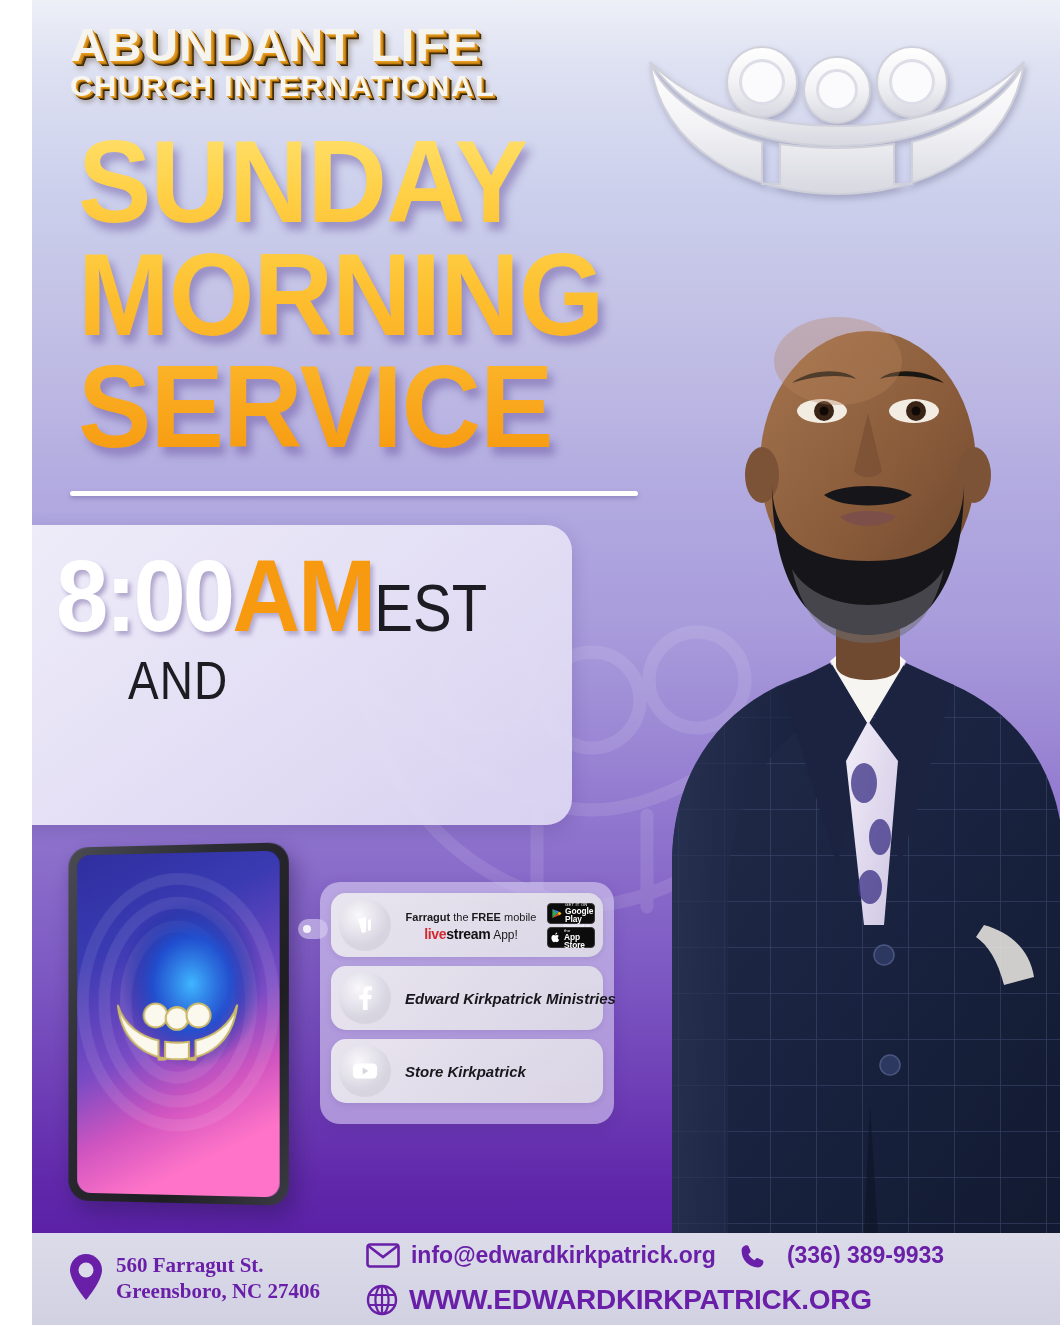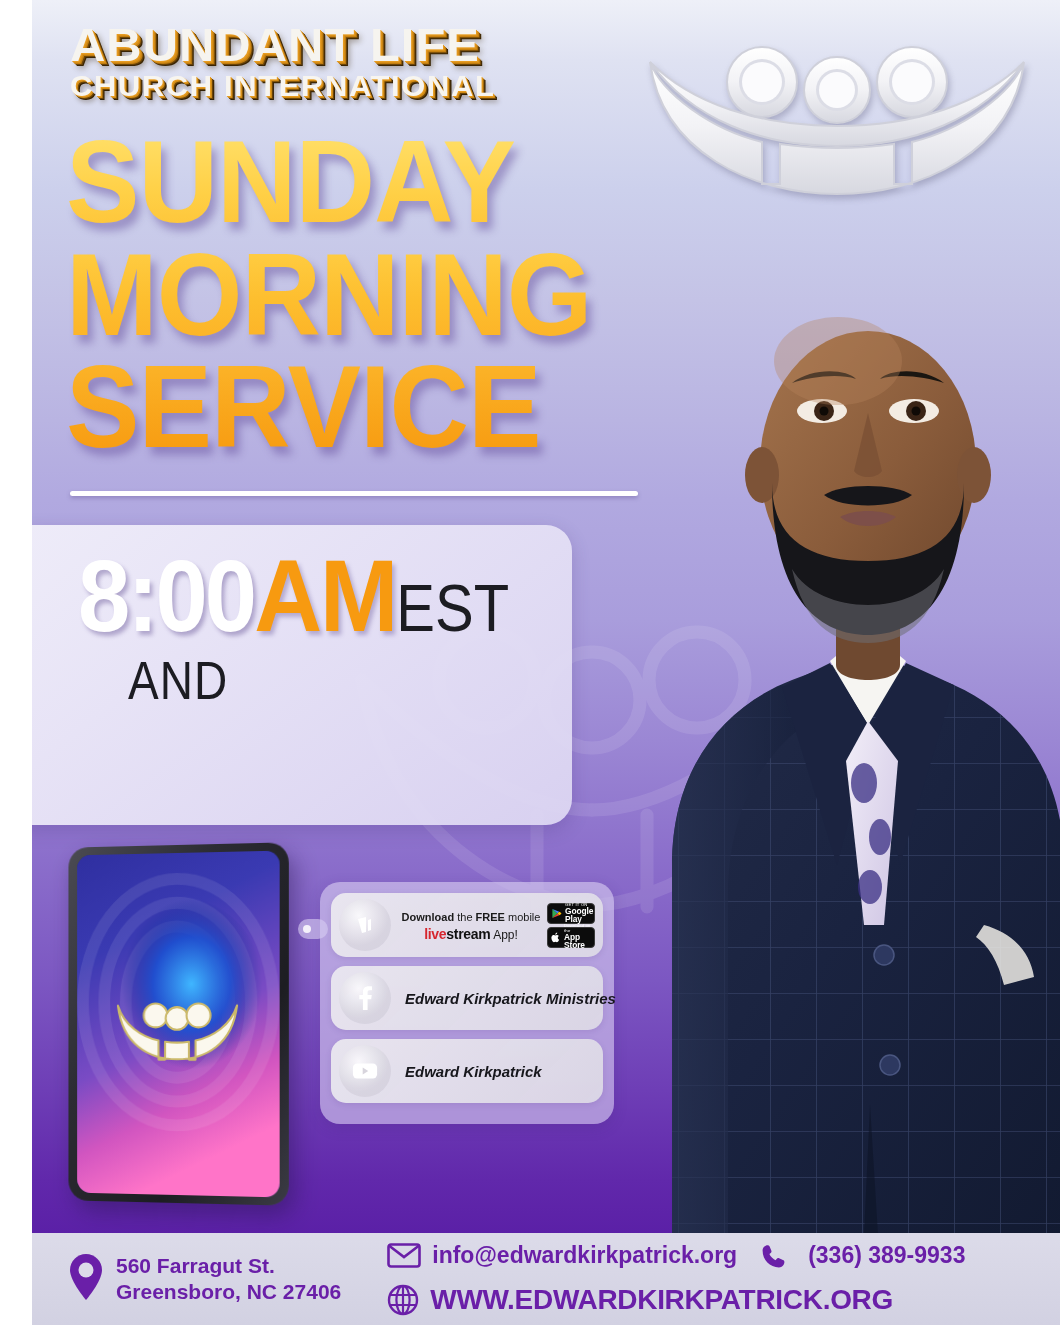--- a/index.html
+++ b/index.html
@@ -79,21 +79,21 @@
     text-shadow:
       1px 1px 0 #e79c22, 2px 2px 0 #cf8a15,
       3px 3px 0 #6b4408, 4px 4px 0 #322004, 5px 6px 5px rgba(60,40,10,.40);
     transform: scaleX(1.03);
     transform-origin: left center;
   }
 
   
   .headline {
     position: absolute;
-    left: 34px; top: 128px;
+    left: 46px; top: 128px;
     z-index: 5;
   }
   .hl {
     display: block;
     font-size: 104px;
     font-weight: 700;
     line-height: .93;
     letter-spacing: -1px;
     transform: scaleX(1.06) scaleY(1.12);
     transform-origin: left top;
@@ -127,21 +127,21 @@
     border-radius: 26px;
     box-shadow: 0 6px 18px rgba(70,45,120,.22);
     z-index: 5;
   }
   .time-row {
     position: absolute;
     white-space: nowrap;
     font-weight: 700;
     line-height: 1;
   }
-  .time-1 { left: 70px; top: 24px; }
+  .time-1 { left: 48px; top: 24px; }
   .time-2 { left: 52px; top: 163px; }
   .t-num {
     font-size: 94px;
     color: #ffffff;
     letter-spacing: -3px;
     text-shadow: 3px 4px 4px rgba(90,70,140,.40);
     transform: scaleY(1.08);
     display: inline-block;
   }
   .t-ampm {
@@ -290,20 +290,21 @@
     left: 0; bottom: 0;
     width: 1060px; height: 92px;
     background: linear-gradient(180deg,#dcdbe9,#d2d1e2);
     z-index: 8;
     display: flex;
     align-items: center;
   }
   .f-addr {
     display: flex; align-items: center;
     margin-left: 36px;
+    font-family: Liberation Serif, serif;
   }
   .f-addr .pin { margin-right: 12px; }
   .f-addr-text {
     font-size: 21px; font-weight: 700; color: #6a1fa8; line-height: 1.22;
     white-space: nowrap;
   }
   .f-right {
     margin-left: 46px;
     display: flex; flex-direction: column; justify-content: center;
     gap: 15px;
@@ -518,21 +519,21 @@
     <div class="panel-tab"></div>
 
     <div class="link-card">
       <span class="lc-icon">
         <svg width="22" height="22" viewBox="0 0 22 22">
           <path d="M4 5 L12 3 L12 18 L8 19 Z" fill="#ffffff"></path>
           <path d="M14 6 L17 5 L17 16 L14 17 Z" fill="#ffffff"></path>
         </svg>
       </span>
       <span class="ls-text">
-        <span class="ls-l1"><b>Download</b><span> the </span><b>FREE</b><span> mobile</span></span>
+        <span class="ls-l1"><b>Farragut</b><span> the </span><b>FREE</b><span> mobile</span></span>
         <span class="ls-l2"><span class="ls-mark"><span class="red">live</span><span>stream</span></span><span> App!</span></span>
       </span>
       <span class="store-badges">
         <span class="badge">
           <span class="bi">
             <svg width="11" height="11" viewBox="0 0 24 24">
               <path d="M3 2 L14 12 L3 22 Z" fill="#34a853"></path>
               <path d="M3 2 L14 12 L18 8.2 Z" fill="#4285f4"></path>
               <path d="M3 22 L14 12 L18 15.8 Z" fill="#ea4335"></path>
               <path d="M18 8.2 L21.5 10.4 A1.8 1.8 0 0 1 21.5 13.6 L18 15.8 L14 12 Z" fill="#fbbc04"></path>
@@ -566,21 +567,21 @@
       <span class="lc-label">Edward Kirkpatrick Ministries</span>
     </div>
 
     <div class="link-card">
       <span class="lc-icon">
         <svg width="26" height="20" viewBox="0 0 28 20">
           <rect x="1" y="2" width="26" height="16" rx="4.5" fill="#ffffff"></rect>
           <path d="M11.5 6.2 L17.5 10 L11.5 13.8 Z" fill="#d8d5dd"></path>
         </svg>
       </span>
-      <span class="lc-label">Edward Kirkpatrick</span>
+      <span class="lc-label">Store Kirkpatrick</span>
     </div>
   </div>
 
   <div class="footer">
     <div class="f-addr">
       <span class="pin">
         <svg width="36" height="48" viewBox="0 0 36 48">
           <path d="M18 1C9.2 1 2 8.2 2 17c0 11.5 16 30 16 30s16-18.5 16-30C34 8.2 26.8 1 18 1z" fill="#6a1fa8"></path>
           <circle cx="18" cy="17" r="7.5" fill="#dcdbe9"></circle>
         </svg>

